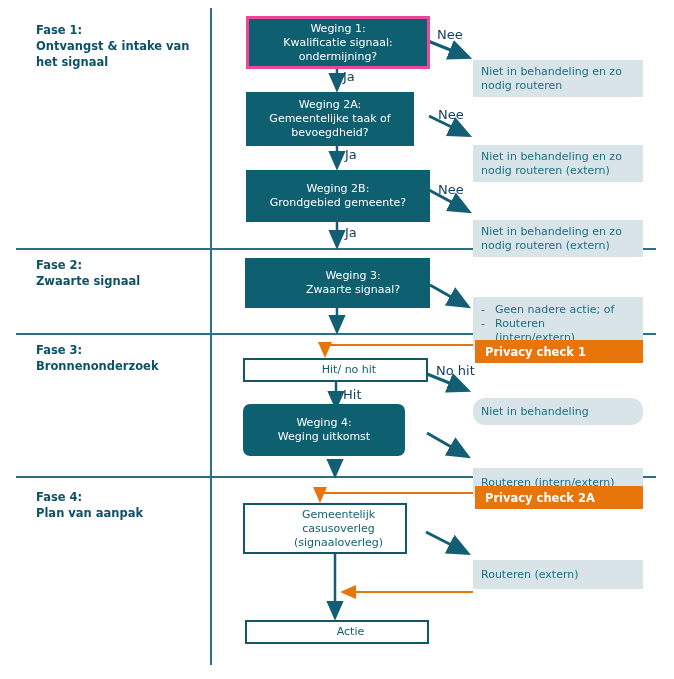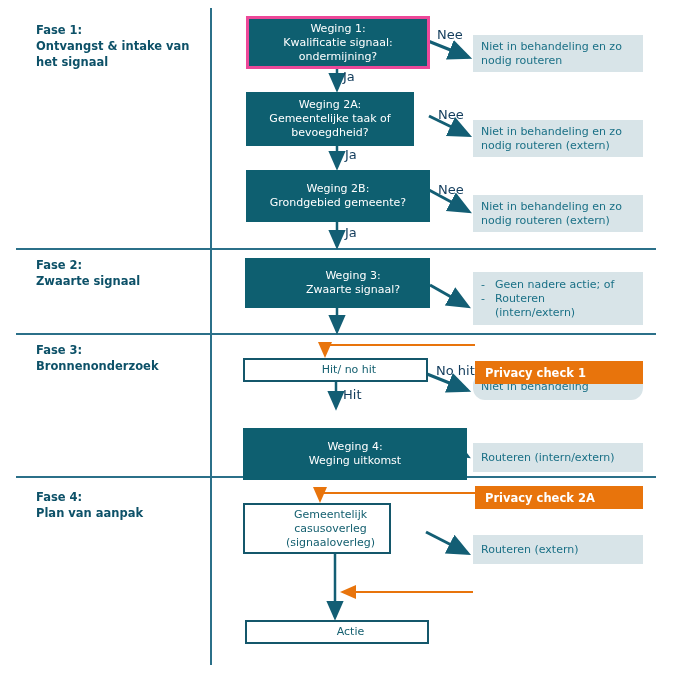--- a/index.html
+++ b/index.html
@@ -53,20 +53,21 @@
     position: absolute;
     left: 473px;
     width: 170px;
     background: #d8e4e8;
     color: #1a7086;
     font-size: 11px;
     line-height: 14px;
     display: flex;
     align-items: center;
     padding: 4px 8px;
+    margin-top: 25px;
   }
   .light-box .bullet-row { display: flex; }
   .light-box .dash { flex: none; width: 14px; }
   .light-box .bullet-text { white-space: pre-line; }
   .bullet-list { display: flex; flex-direction: column; gap: 0px; }
   .orange-box {
     position: absolute;
     left: 475px;
     width: 168px;
     height: 23px;
@@ -144,23 +145,23 @@
 Kwalificatie signaal:
 ondermijning?</div>
   <div class="teal-box" style="left:246px; top:92px;  width:168px; height:54px;">Weging 2A:
 Gemeentelijke taak of
 bevoegdheid?</div>
   <div class="teal-box" style="left:246px; top:170px; width:184px; height:52px;">Weging 2B:
 Grondgebied gemeente?</div>
   <div class="teal-box" style="left:245px; top:258px; width:185px; height:50px;padding-left:31px;">Weging 3:
 Zwaarte signaal?</div>
   <div class="white-box" style="left:243px; top:358px; width:185px; height:24px;">Hit/ no hit</div>
-  <div class="teal-box" style="left:243px; top:428px; width:224px; height:52px;">Weging 4:
+  <div class="teal-box" style="left:243px; top:404px; width:162px; height:52px;border-radius:7px;">Weging 4:
 Weging uitkomst</div>
-  <div class="white-box" style="left:243px; top:503px; width:148px; height:51px;">Gemeentelijk casusoverleg
+  <div class="white-box" style="left:243px; top:503px; width:164px; height:51px;">Gemeentelijk casusoverleg
 (signaaloverleg)</div>
   <div class="white-box" style="left:245px; top:620px; width:184px; height:24px;">Actie</div>
 
   <div class="light-box" style="top:35px;  height:37px;">Niet in behandeling en zo nodig routeren</div>
   <div class="light-box" style="top:120px; height:37px;">Niet in behandeling en zo nodig routeren (extern)</div>
   <div class="light-box" style="top:195px; height:37px;">Niet in behandeling en zo nodig routeren (extern)</div>
 
   <div class="light-box" style="top:272px; height:53px;">
     <div class="bullet-list">
       <div class="bullet-row">
@@ -172,21 +173,21 @@
         <span class="bullet-text">Routeren
 (intern/extern)</span>
       </div>
     </div>
   </div>
 
   <div class="light-box" style="top:373px; height:27px;border-radius:12px;">Niet in behandeling</div>
   <div class="light-box" style="top:443px; height:29px;">Routeren (intern/extern)</div>
   <div class="light-box" style="top:535px; height:29px;">Routeren (extern)</div>
 
-  <div class="orange-box" style="top:340px;margin-top:21px;">Privacy check 1</div>
+  <div class="orange-box" style="top:340px;">Privacy check 1</div>
   <div class="orange-box" style="top:486px;">Privacy check 2A</div>
 
   <div class="edge-label" style="left:343px; top:69px;">Ja</div>
   <div class="edge-label" style="left:437px; top:27px;">Nee</div>
   <div class="edge-label" style="left:345px; top:147px;">Ja</div>
   <div class="edge-label" style="left:438px; top:107px;">Nee</div>
   <div class="edge-label" style="left:345px; top:225px;">Ja</div>
   <div class="edge-label" style="left:438px; top:182px;">Nee</div>
   <div class="edge-label" style="left:436px; top:363px;">No hit</div>
   <div class="edge-label" style="left:343px; top:387px;">Hit</div>

